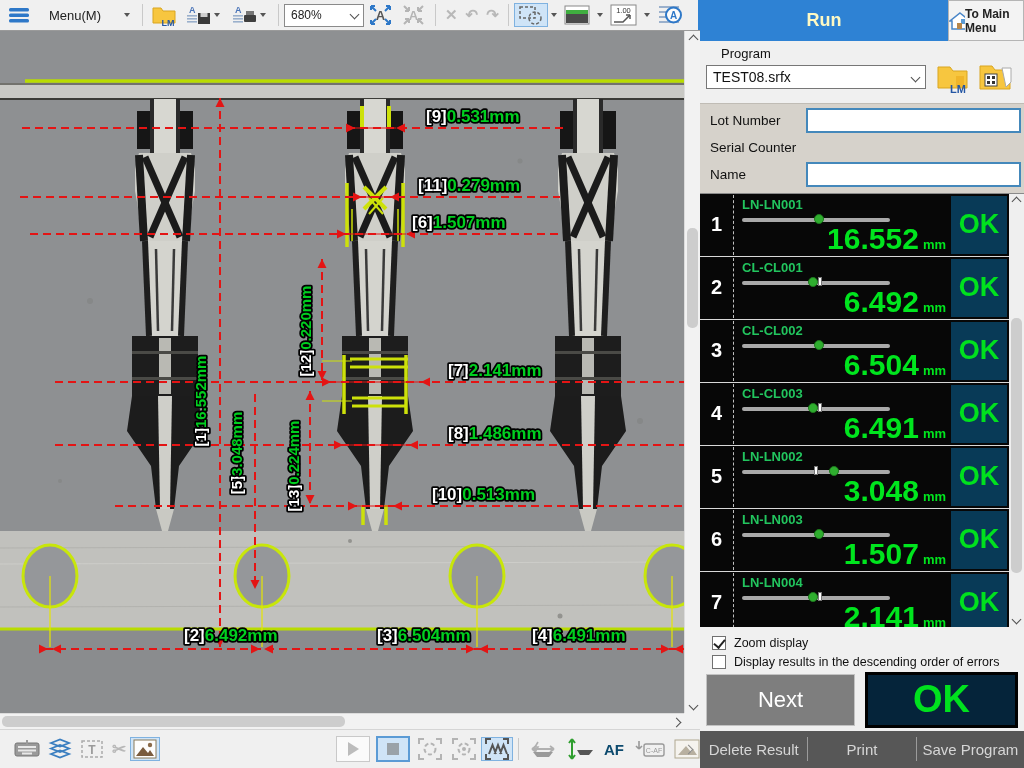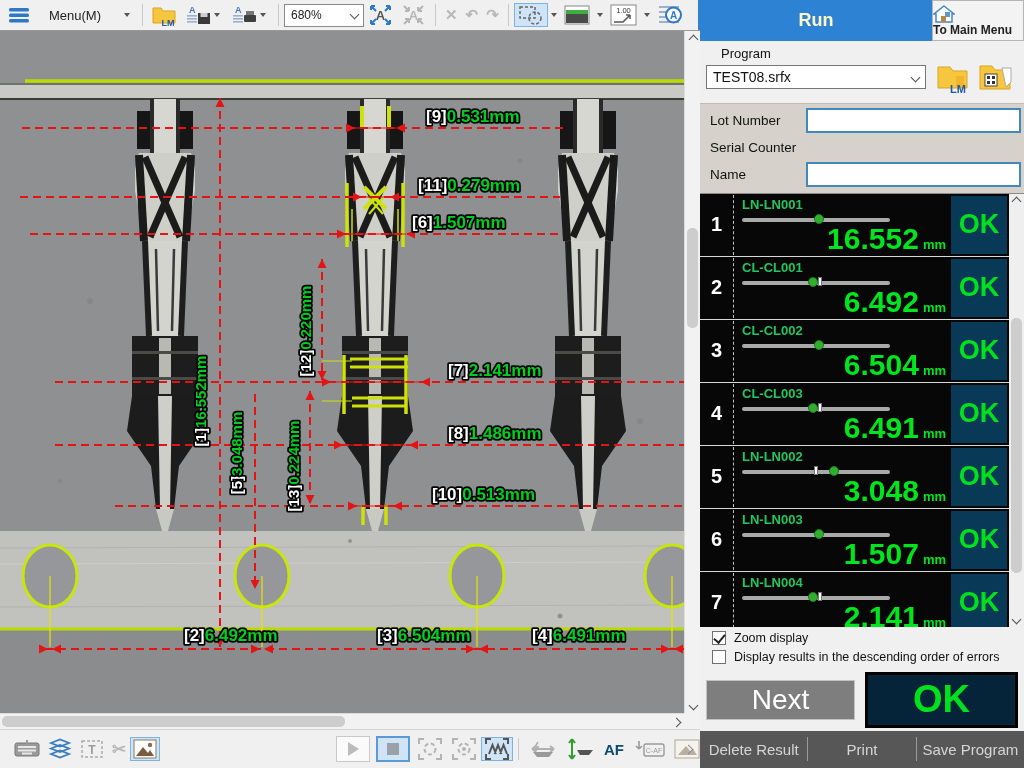--- a/index.html
+++ b/index.html
@@ -47,22 +47,22 @@
   .tb-btn{width:34px;height:26px;border:1px solid #c9c9c9;background:#fafafa;display:flex;
           align-items:center;justify-content:center;margin:0 3px;box-sizing:border-box}
   .tb-btn.activeb{background:#cfe4f7;border:2px solid #5b9bd5}
   .play-tri{width:0;height:0;border-left:11px solid #bcbcbc;border-top:7px solid transparent;border-bottom:7px solid transparent}
   .stop-sq{width:12px;height:12px;background:#9aa2a8}
   .af-label{font-size:15px;font-weight:bold;color:#0c4a6e;margin:12px 6px}
   
   #panel{position:absolute;left:700px;top:0;width:324px;height:768px;background:#f0f0f0;display:flex;flex-direction:column}
   .p-head{display:flex;height:42px}
   .p-title{flex:1;background:#2e82d4;color:#fef9c3;font-size:18px;font-weight:bold;display:flex;align-items:center;justify-content:center}
-  .main-menu-btn{width:92px;background:#f3f3f3;border:1px solid #b5b5b5;box-sizing:border-box;display:flex;
-                 flex-direction:column;justify-content:center;font-size:12px;font-weight:bold;color:#222}
+  .main-menu-btn{width:76px;background:#f3f3f3;border:1px solid #b5b5b5;box-sizing:border-box;display:flex;
+                 flex-direction:row;align-items:center;justify-content:center;font-size:12px;font-weight:bold;color:#222}
   .p-program{height:62px;padding:3px 6px 0 6px;box-sizing:border-box}
   .p-program .plabel{font-size:13px;color:#111;margin:2px 0 3px 15px}
   .prog-row{display:flex;align-items:center}
   .prog-combo{flex:1;height:24px;background:#fff;border:1px solid #767676;font-size:14px;color:#111;
               display:flex;align-items:center;padding-left:6px;position:relative;box-sizing:border-box}
   .prog-combo .chev{position:absolute;right:6px;top:8px}
   .p-fields{background:#d6d2cb;padding:4px 0 4px 0;border-top:1px solid #c0bcb5}
   .f-row{display:flex;align-items:center;height:26px;margin:0 3px 1px 0}
   .f-label{width:106px;font-size:13.5px;color:#111;padding-left:10px;box-sizing:border-box}
   .f-input{flex:1;height:21px;border:2px solid #4488bb;background:#fff;font-size:13px;
@@ -80,28 +80,28 @@
   .res-tick{position:absolute;top:1px;width:4px;height:9px;background:#fff;border:1px solid #777;box-sizing:border-box}
   .res-valwrap{position:absolute;right:4px;bottom:2px;display:flex;align-items:baseline}
   .res-val{font-size:30px;font-weight:bold;color:#00e51e;line-height:1}
   .res-unit{font-size:13px;font-weight:bold;color:#00e51e;margin-left:4px}
   .res-ok{width:56px;margin:2px 2px 2px 1px;background:#083a57;color:#00e11e;font-size:27px;font-weight:bold;
           display:flex;align-items:center;justify-content:center}
   .res-scroll{position:absolute;right:0;top:0;width:15px;height:100%;background:#efefef}
   .res-scroll .thumb{position:absolute;left:2px;width:11px;background:#cdcdcd;border-radius:5px}
   
   .cb-area{height:42px;padding:4px 0 0 12px;box-sizing:border-box}
-  .cb-row{display:flex;align-items:flex-start;height:19px}
+  .cb-row{display:flex;align-items:flex-end;height:19px}
   .cb-box{position:relative;width:14px;height:14px;background:#fff;border:1px solid #707070;margin-right:8px;box-sizing:border-box}
   .cb-box.checked::after{content:"";position:absolute;left:3px;top:0px;width:5px;height:9px;
     border-right:2px solid #222;border-bottom:2px solid #222;transform:rotate(40deg)}
   .cb-label{font-size:12.5px;color:#111}
   
   .btn-row{height:62px;display:flex;align-items:center;padding:0 6px;gap:10px;box-sizing:border-box}
-  .next-btn{flex:1;height:40px;background:#7e7e7e;border:1px solid #c2c2c2;color:#fff;font-size:28px;
+  .next-btn{flex:1;height:52px;background:#7e7e7e;border:1px solid #c2c2c2;color:#fff;font-size:22px;
             display:flex;align-items:center;justify-content:center;box-sizing:border-box}
   .ok-btn{flex:1;height:56px;background:#05243a;border:3px solid #000;color:#00e11e;font-size:38px;font-weight:bold;
           display:flex;align-items:center;justify-content:center;box-sizing:border-box}
   .fbar{height:38px;background:#575757;display:flex;align-items:center}
   .fbar .fitem{flex:1;text-align:center;color:#d6d6d6;font-size:15px}
   .fbar .fsep{width:1px;height:24px;background:#9b9b9b}
 </style>
 </head>
 <body>
 

